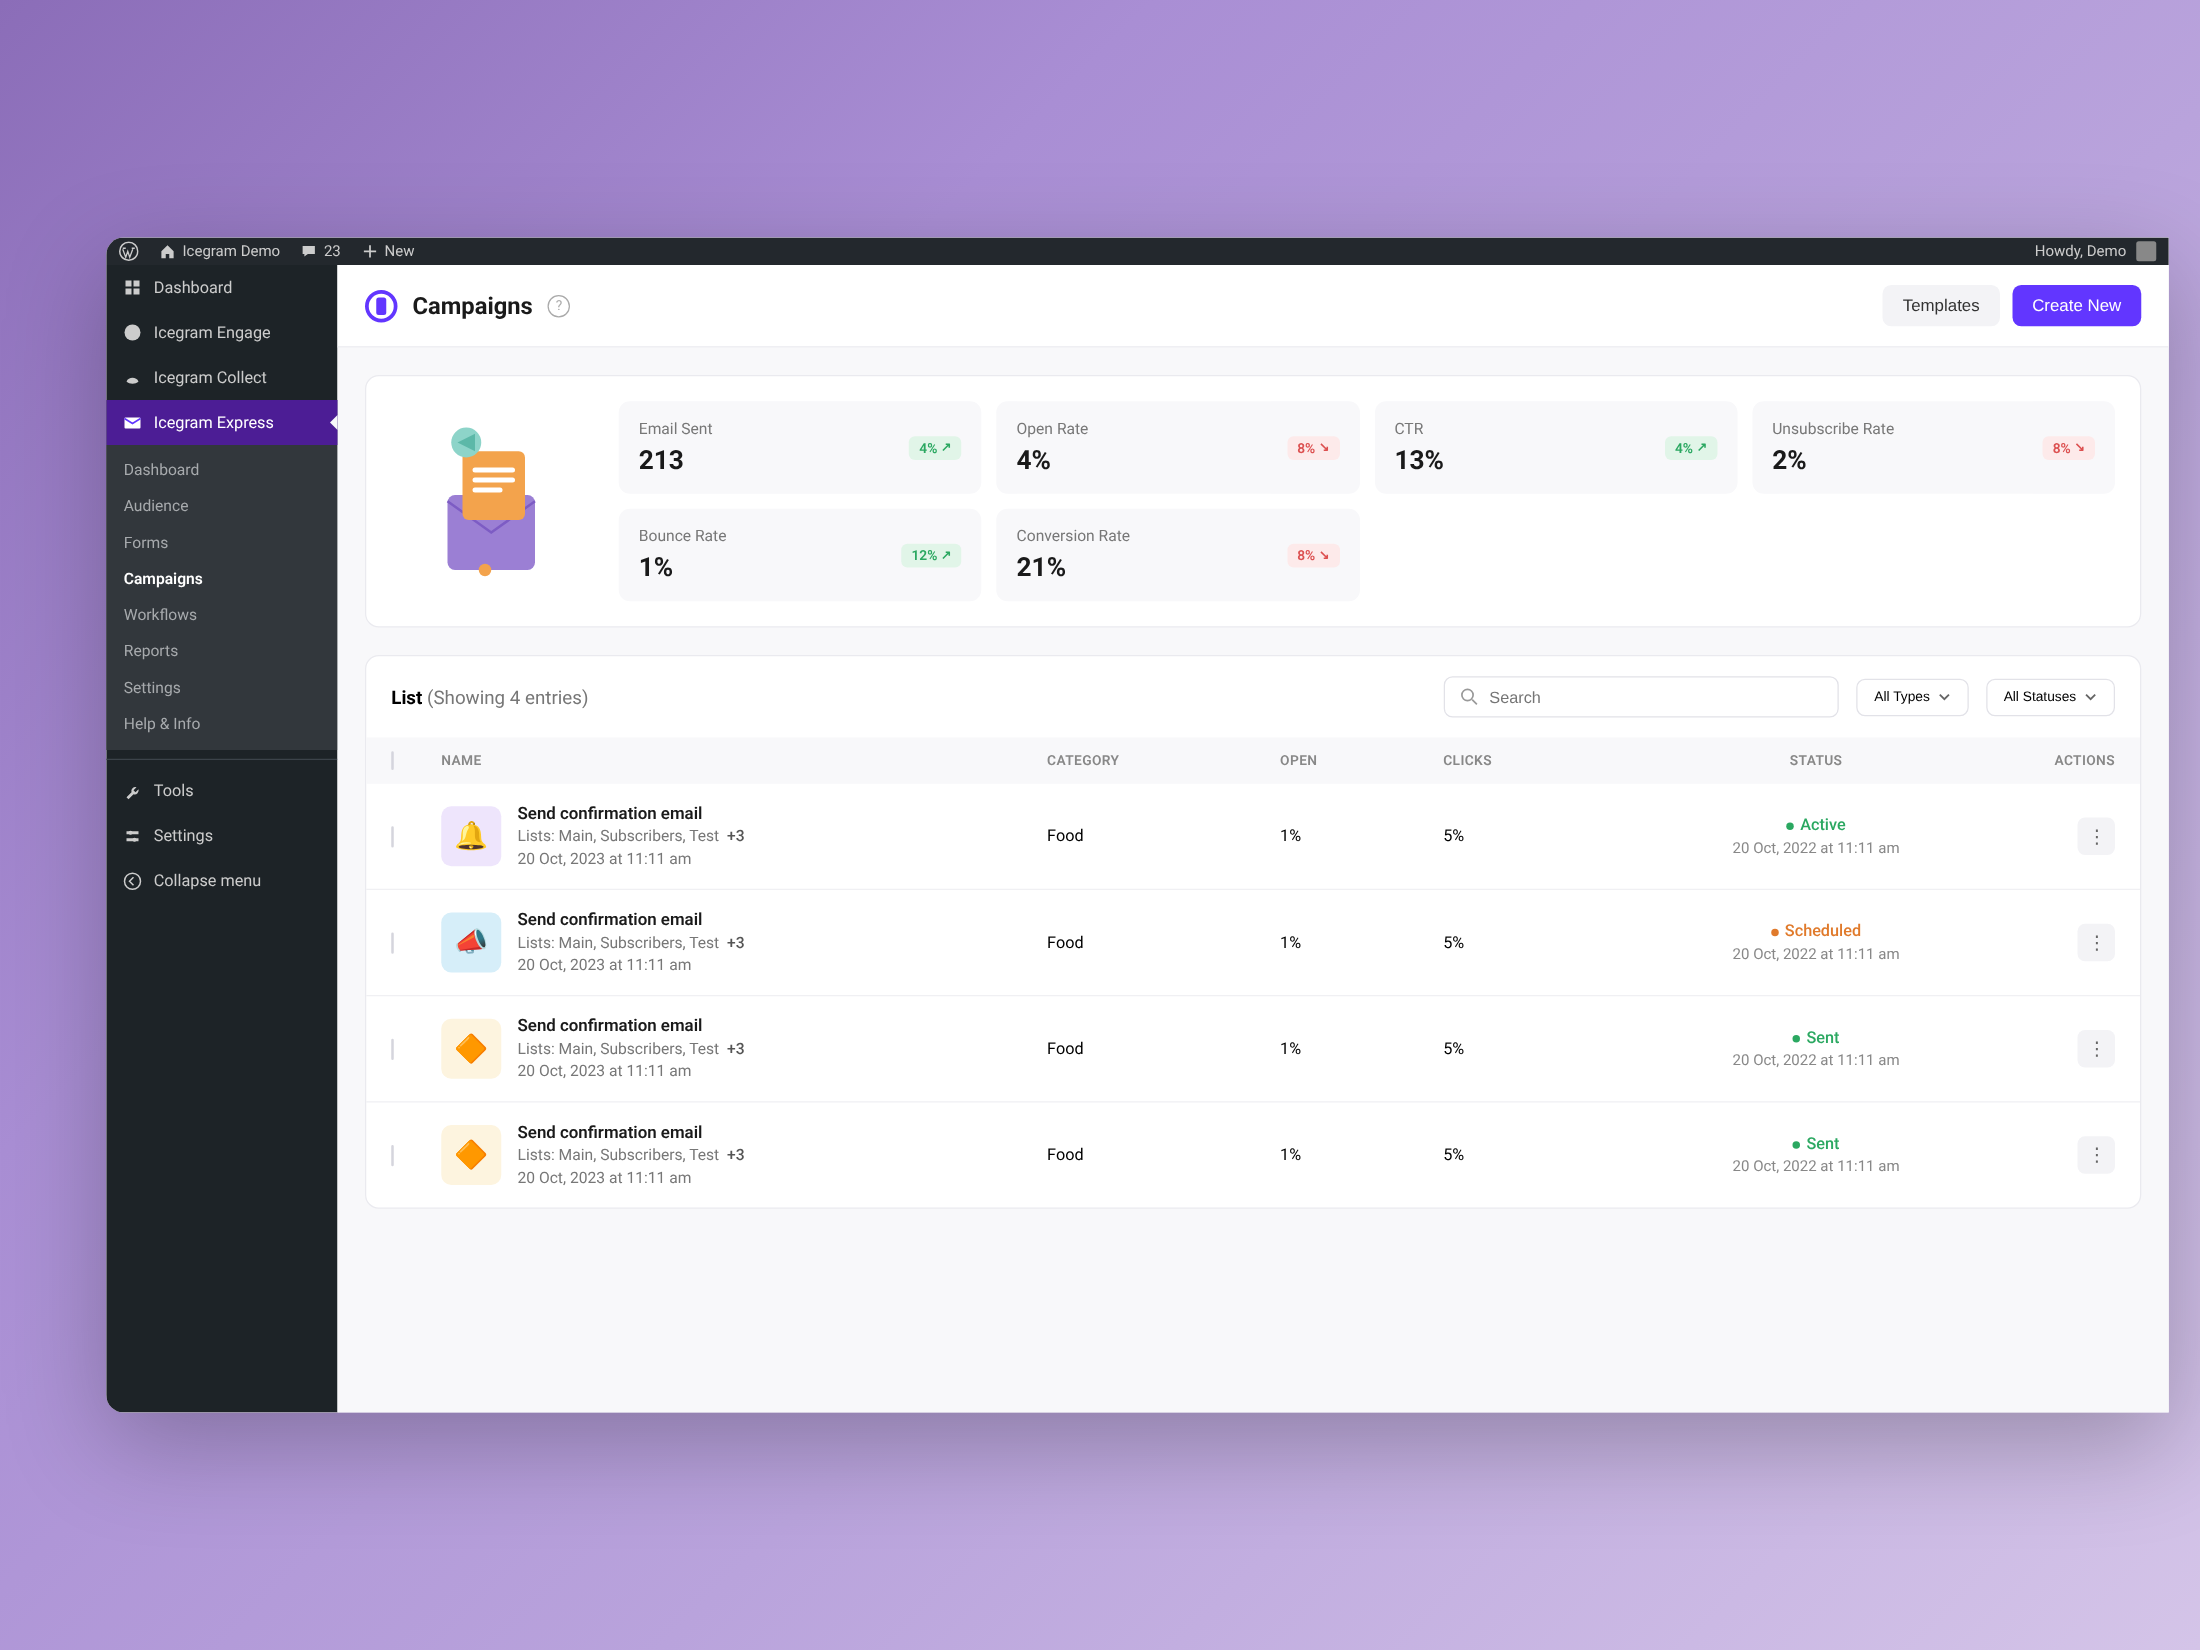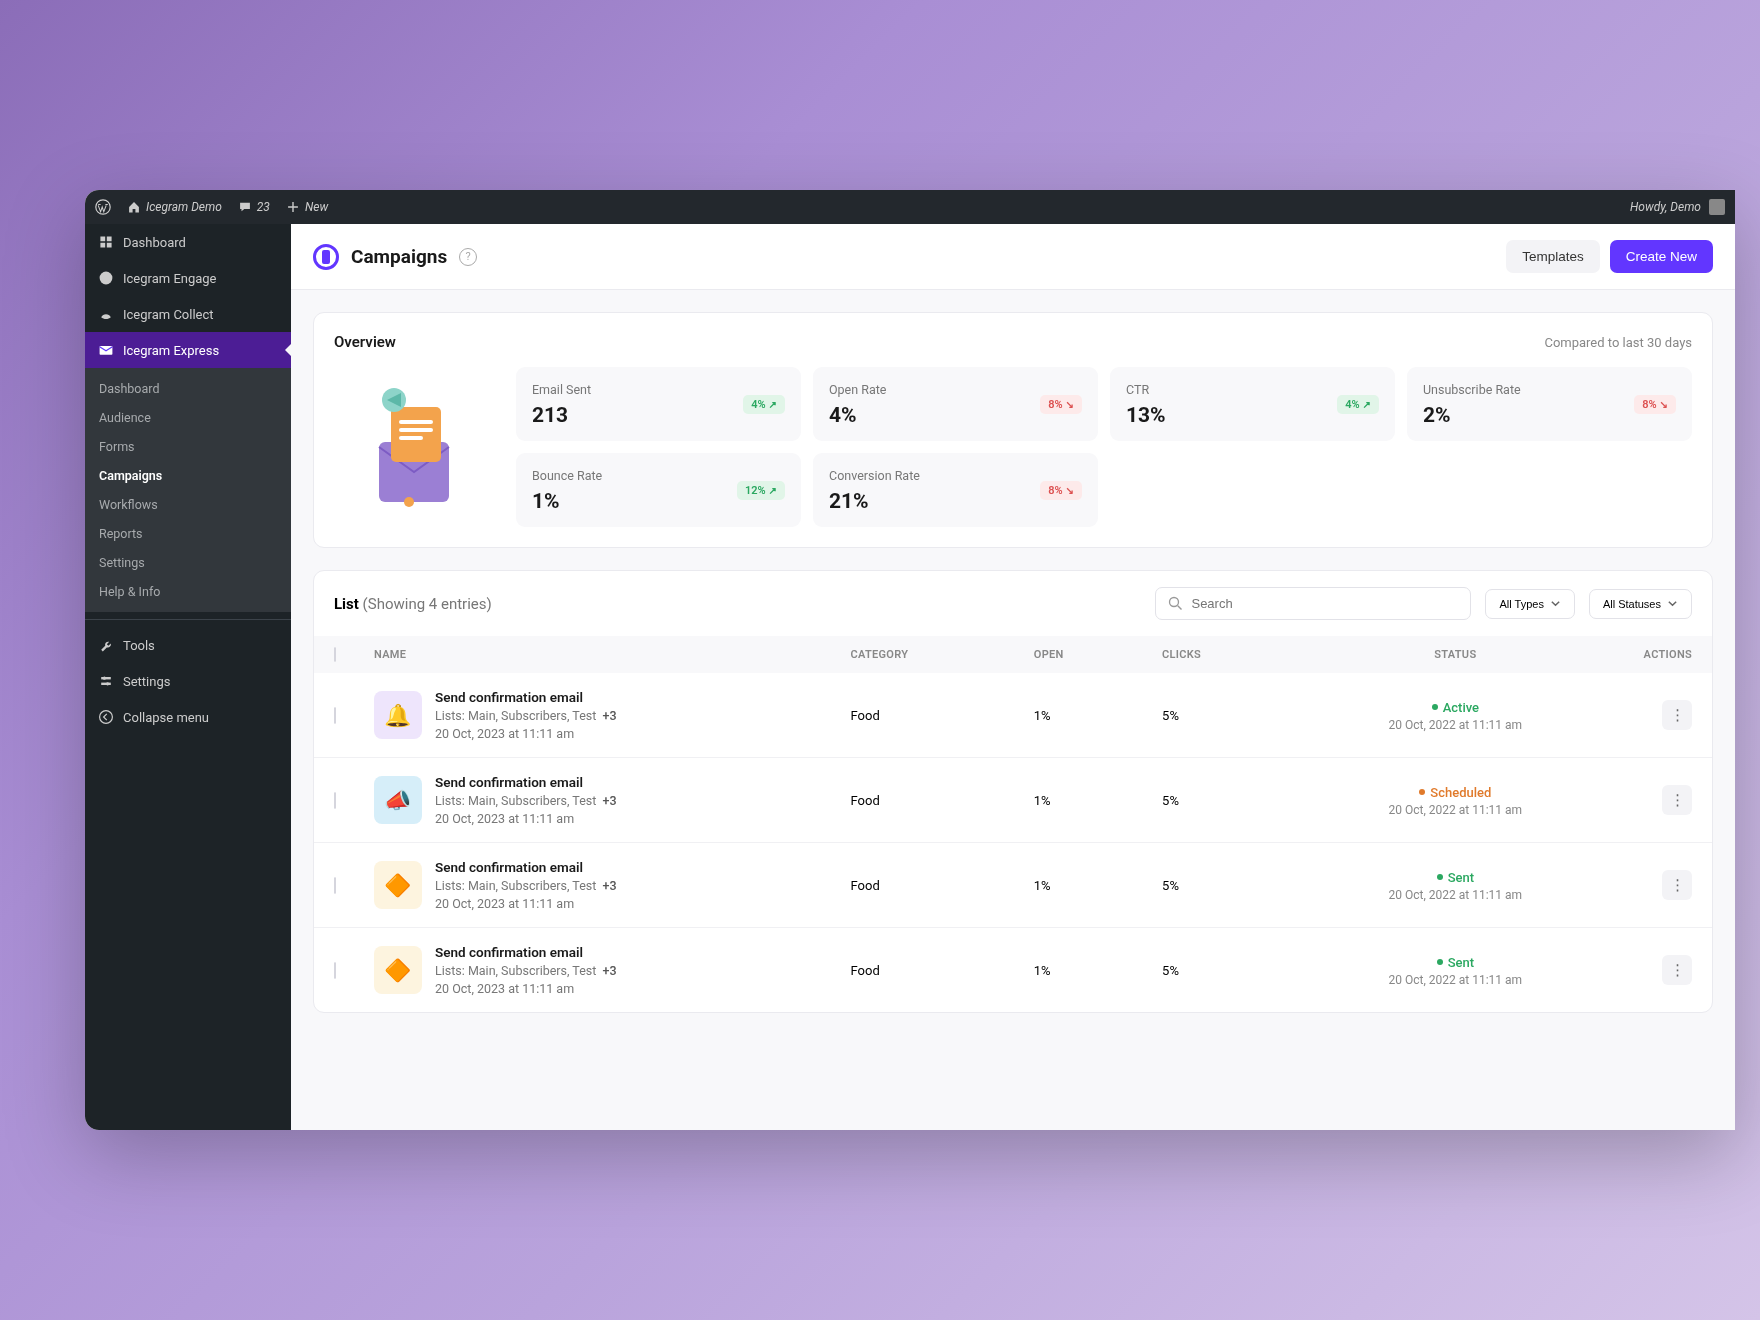--- a/index.html
+++ b/index.html
@@ -19,35 +19,34 @@
   border-radius: 14px 0 0 14px;
   overflow: hidden;
   box-shadow: 0 25px 80px rgba(0,0,0,.25);
   display: flex;
   flex-direction: column;
   height: 940px;
 }
 .admin-bar {
   background: #23282d;
   color: #ccc;
-  height: 34px;
+  height: 22px;
   display: flex;
   align-items: center;
   padding: 0 10px;
   font-size: 12px;
   justify-content: space-between;
-  font-style: italic;
 }
 .admin-left { display: flex; align-items: center; gap: 16px; }
 .admin-item { display: flex; align-items: center; gap: 5px; cursor: pointer; }
 .admin-right { display: flex; align-items: center; gap: 8px; }
 .admin-avatar { width: 16px; height: 16px; background: #888; border-radius: 2px; }
 .main-area { display: flex; flex: 1; min-height: 0; }
 .sidebar {
-  width: 206px;
+  width: 185px;
   background: #1d2327;
   color: #ccc;
   font-size: 13px;
   display: flex;
   flex-direction: column;
 }
 .side-item {
   padding: 10px 12px;
   display: flex;
   align-items: center;
@@ -355,24 +354,20 @@
         <span class="page-title">Campaigns</span>
         <span class="help-badge">?</span>
         <div class="header-actions">
           <button class="btn btn-ghost">Templates</button>
           <button class="btn btn-primary">Create New</button>
         </div>
       </div>
 
       <div class="content-body">
         <div class="card">
-          <div class="overview-top">
-            <span class="overview-title">Overview</span>
-            <span class="overview-sub">Compared to last 30 days</span>
-          </div>
           <div class="overview-body">
             <div class="illus">
               <svg viewBox="0 0 130 150">
                 <rect x="30" y="70" width="70" height="60" rx="6" fill="#9b7fd4"></rect>
                 <path d="M30 75 l35 25 l35 -25" fill="none" stroke="#7d5cc4" stroke-width="2"></path>
                 <rect x="42" y="35" width="50" height="55" rx="5" fill="#f3a34c"></rect>
                 <rect x="50" y="48" width="34" height="4" rx="2" fill="#fff"></rect>
                 <rect x="50" y="56" width="34" height="4" rx="2" fill="#fff"></rect>
                 <rect x="50" y="64" width="24" height="4" rx="2" fill="#fff"></rect>
                 <circle cx="45" cy="28" r="12" fill="#8dd4c9"></circle>

